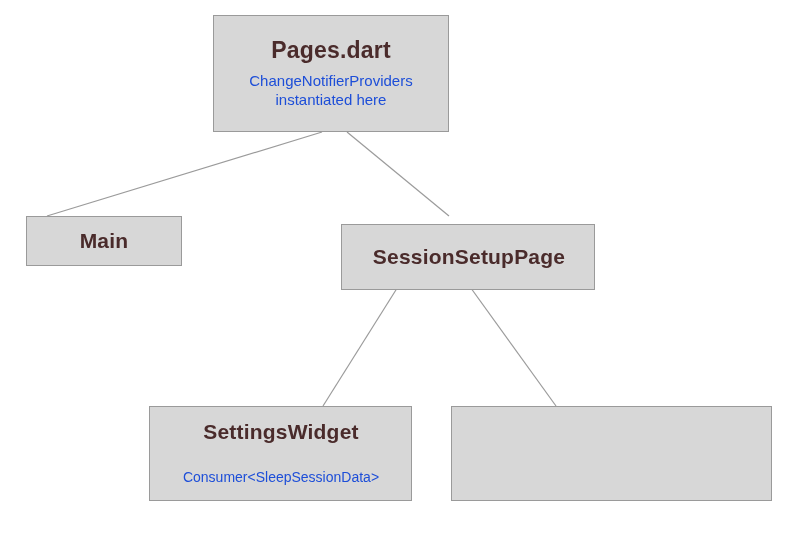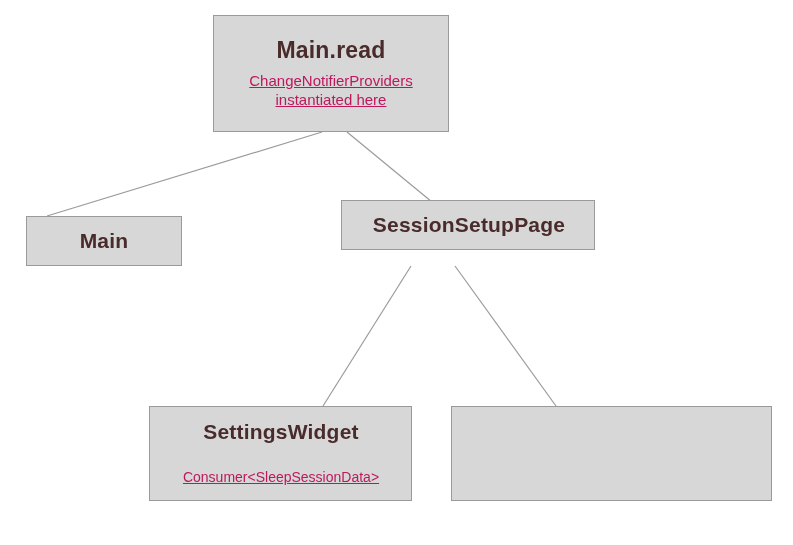--- a/index.html
+++ b/index.html
@@ -37,31 +37,30 @@
     text-align: center;
     padding: 2px 6px;
   }
   .node-title {
     font-weight: bold;
     color: #4a2b2b;
     letter-spacing: 0.2px;
     line-height: 1.15;
   }
   .node-sub {
-    color: #be185d;
+    color: #1d4ed8;
     line-height: 1.3;
     margin-top: 7px;
     white-space: pre-line;
-    text-decoration: underline;
   }
 
   
   #node-main        { left: 213px; top: 15px;  width: 236px; height: 117px; }
   #node-pages       { left: 26px;  top: 216px; width: 156px; height: 50px;  }
-  #node-session     { left: 341px; top: 200px; width: 254px; height: 50px; padding-left: 8px;  }
+  #node-session     { left: 341px; top: 224px; width: 254px; height: 66px; padding-left: 8px;  }
   #node-settings    { left: 149px; top: 406px; width: 263px; height: 95px; padding-left: 7px;  }
   #node-playlist    { left: 451px; top: 406px; width: 321px; height: 95px;  }
 
   #node-main .node-title      { font-size: 23px; }
   #node-main .node-sub        { font-size: 15px; }
   #node-pages .node-title     { font-size: 21px; }
   #node-session .node-title   { font-size: 21px; }
   #node-settings .node-title  { font-size: 21px; }
   #node-settings .node-sub    { font-size: 14px; margin-top: 24px; }
   #node-playlist .node-title  { font-size: 21px; }
@@ -73,21 +72,21 @@
 <div id="canvas">
 
   <svg id="edge-layer" viewBox="0 0 793 545" width="793" height="545" xmlns="http://www.w3.org/2000/svg">
     <line x1="322" y1="132" x2="47" y2="216" stroke="#9b9b9b" stroke-width="1.2"></line>
     <line x1="347" y1="132" x2="449" y2="216" stroke="#9b9b9b" stroke-width="1.2"></line>
     <line x1="411" y1="266" x2="323" y2="406" stroke="#9b9b9b" stroke-width="1.2"></line>
     <line x1="455" y1="266" x2="556" y2="406" stroke="#9b9b9b" stroke-width="1.2"></line>
   </svg>
 
   <div class="node" id="node-main">
-    <div class="node-title">Main.read</div>
+    <div class="node-title">Pages.dart</div>
     <div class="node-sub">ChangeNotifierProviders
 instantiated here</div>
   </div>
 
   <div class="node" id="node-pages">
     <div class="node-title">Main</div>
 
   </div>
 
   <div class="node" id="node-session">

